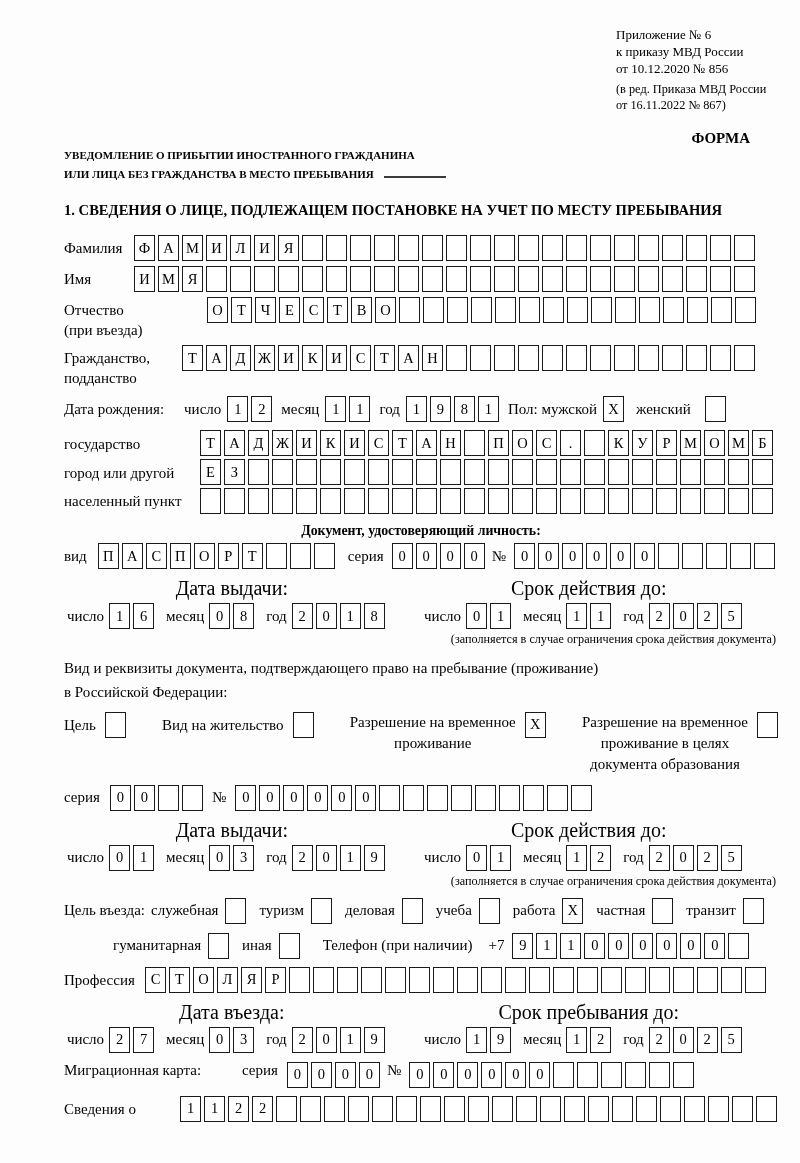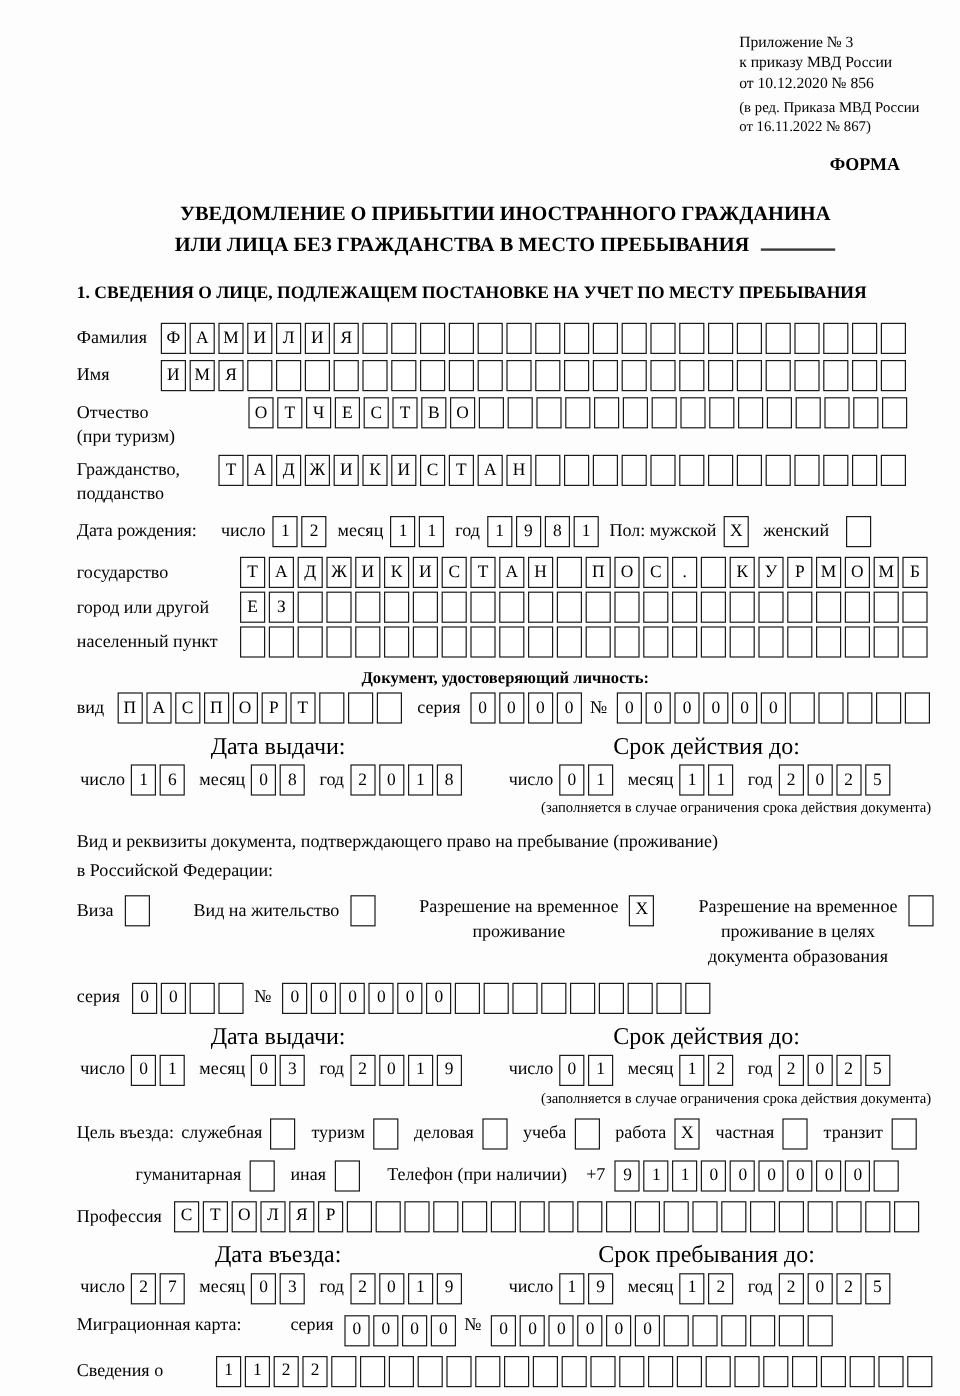--- a/index.html
+++ b/index.html
@@ -8,21 +8,21 @@
     width:800px; height:1163px; background:#fdfdfd; color:#000;
     font-family:"Liberation Serif","DejaVu Serif",serif; font-size:15px;
     overflow:hidden;
   }
   .page { padding:26px 22px 0 64px; width:800px; height:1163px; }
 
   .hdr { margin-left:552px; font-size:13px; line-height:1.32; }
   .hdr .ed { font-size:12.3px; margin-top:5px; line-height:1.3; }
   .form-label { text-align:right; margin:16px 28px 0 0; font-weight:bold; font-size:15px; }
 
-  .title { text-align:center; font-weight:bold; font-size:17px; margin-top:18px; line-height:1.5; }
+  .title { text-align:left; font-weight:bold; font-size:11px; margin-top:0; line-height:1.5; }
   .underline { display:inline-block; width:62px; border-bottom:2.2px solid #3a3a3a; height:14px; margin-left:10px; }
 
   .sec-heading { font-weight:bold; font-size:14.6px; margin-top:20px; white-space:nowrap; }
 
   .row { display:flex; align-items:flex-start; margin-top:5px; }
   .lbl { flex-shrink:0; line-height:1.3; padding-top:4px; }
   .cells { display:flex; flex-wrap:nowrap; }
   .cell {
     width:21px; height:26px; border:1.7px solid #1a1a1a; margin-right:3px;
     display:inline-flex; align-items:center; justify-content:center;
@@ -74,21 +74,21 @@
   .reps { display:flex; margin-top:8px; }
   .reps .lblcol { width:116px; flex-shrink:0; line-height:1.82; }
   .reps .rows .cells { margin-bottom:5px; }
 </style>
 </head>
 <body>
 
 <div class="page">
 
   <div class="hdr">
-    <div>Приложение № 3</div>
+    <div>Приложение № 6</div>
     <div>к приказу МВД России</div>
     <div>от 10.12.2020 № 856</div>
     <div class="ed">
       <div>(в ред. Приказа МВД России</div>
       <div>от 16.11.2022 № 867)</div>
     </div>
   </div>
 
   <div class="form-label">ФОРМА</div>
 
@@ -159,21 +159,21 @@
         <span class="cell"></span>
         <span class="cell"></span>
         <span class="cell"></span>
         <span class="cell"></span>
       </div>
   </div>
 
   <div class="row">
     <div class="lbl w-patronymic">
       <div>Отчество</div>
-      <div>(при туризм)</div>
+      <div>(при въезда)</div>
     </div>
     <div class="cells">
         <span class="cell">О</span>
         <span class="cell">Т</span>
         <span class="cell">Ч</span>
         <span class="cell">Е</span>
         <span class="cell">С</span>
         <span class="cell">Т</span>
         <span class="cell">В</span>
         <span class="cell">О</span>
@@ -430,21 +430,21 @@
     </div>
   </div>
 
   <div class="intro">
     <div>Вид и реквизиты документа, подтверждающего право на пребывание (проживание)</div>
     <div>в Российской Федерации:</div>
   </div>
 
   <div class="visa-row">
     <div class="opt">
-      <div class="txt single">Виза</div>
+      <div class="txt single">Цель</div>
       <span class="cbx"></span>
     </div>
     <div class="opt">
       <div class="txt single">Вид на жительство</div>
       <span class="cbx"></span>
     </div>
     <div class="opt">
       <div class="txt">
         <div>Разрешение на временное</div>
         <div>проживание</div>

